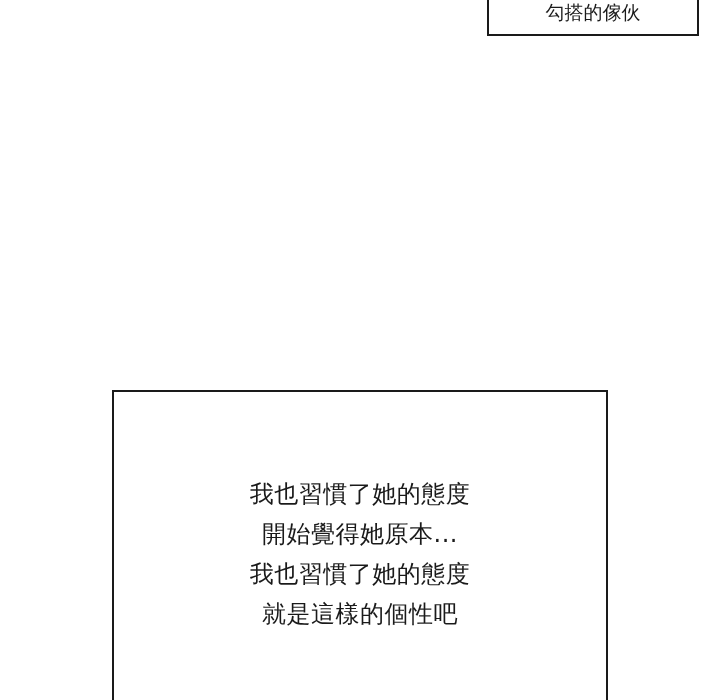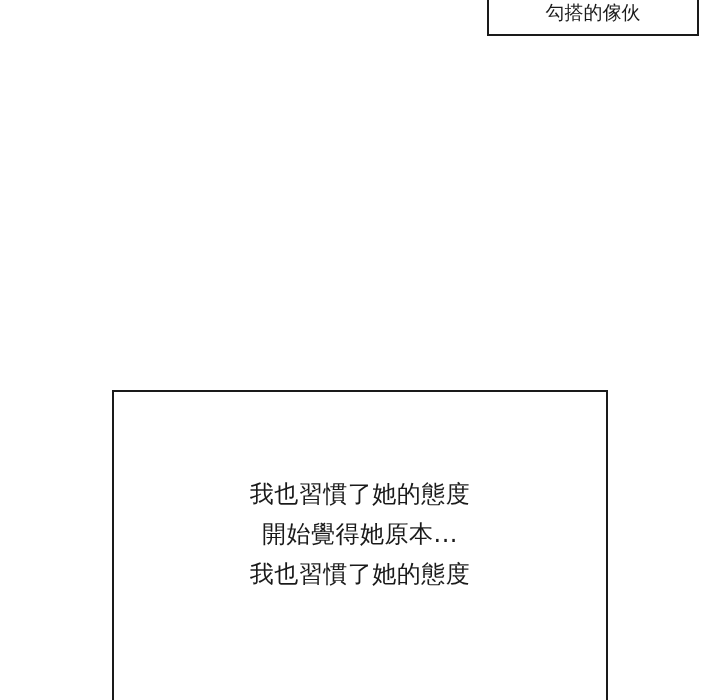--- a/index.html
+++ b/index.html
@@ -98,16 +98,17 @@
 
   <div class="caption-top-right">
     <div class="cap-text">勾搭的傢伙</div>
   </div>
 
   <div class="panel-bottom">
     <div class="panel-text">
       <div>我也習慣了她的態度</div>
       <div>開始覺得她原本...</div>
       <div>我也習慣了她的態度</div>
+      <div>就是這樣的個性吧</div>
     </div>
   </div>
 
 </div>
 
 </body></html>

